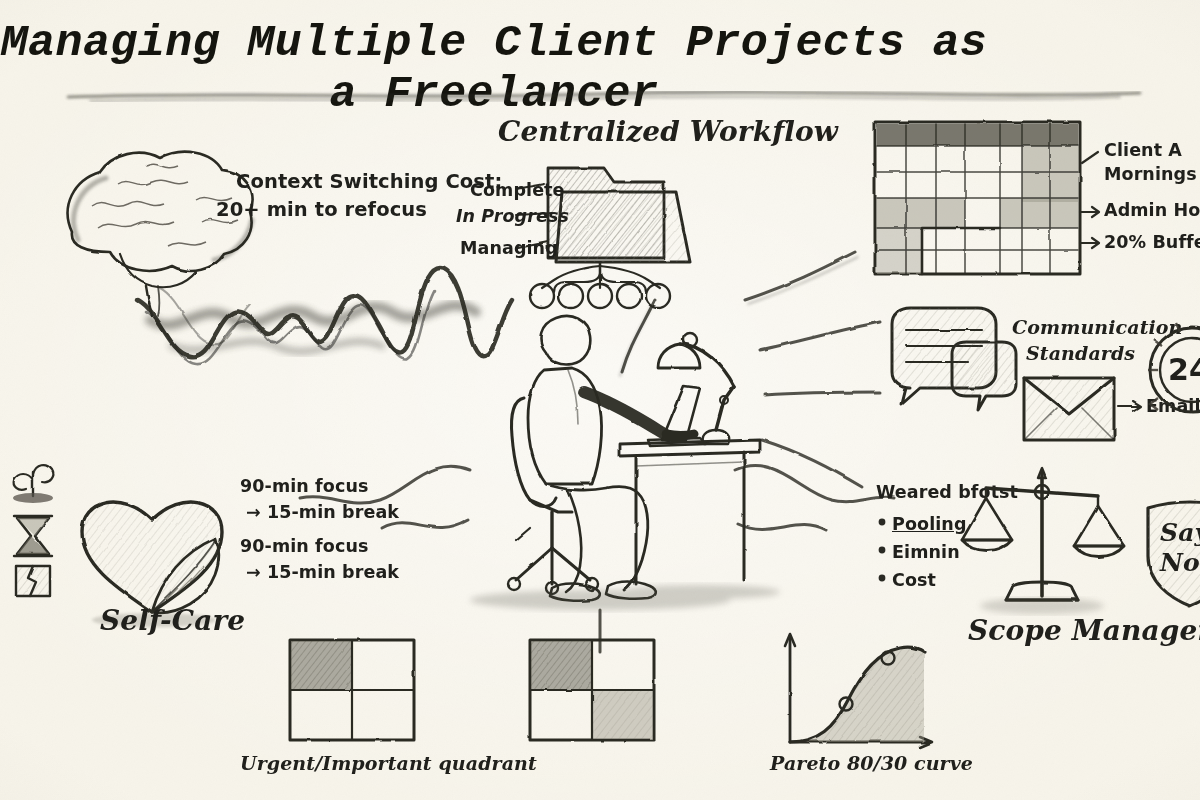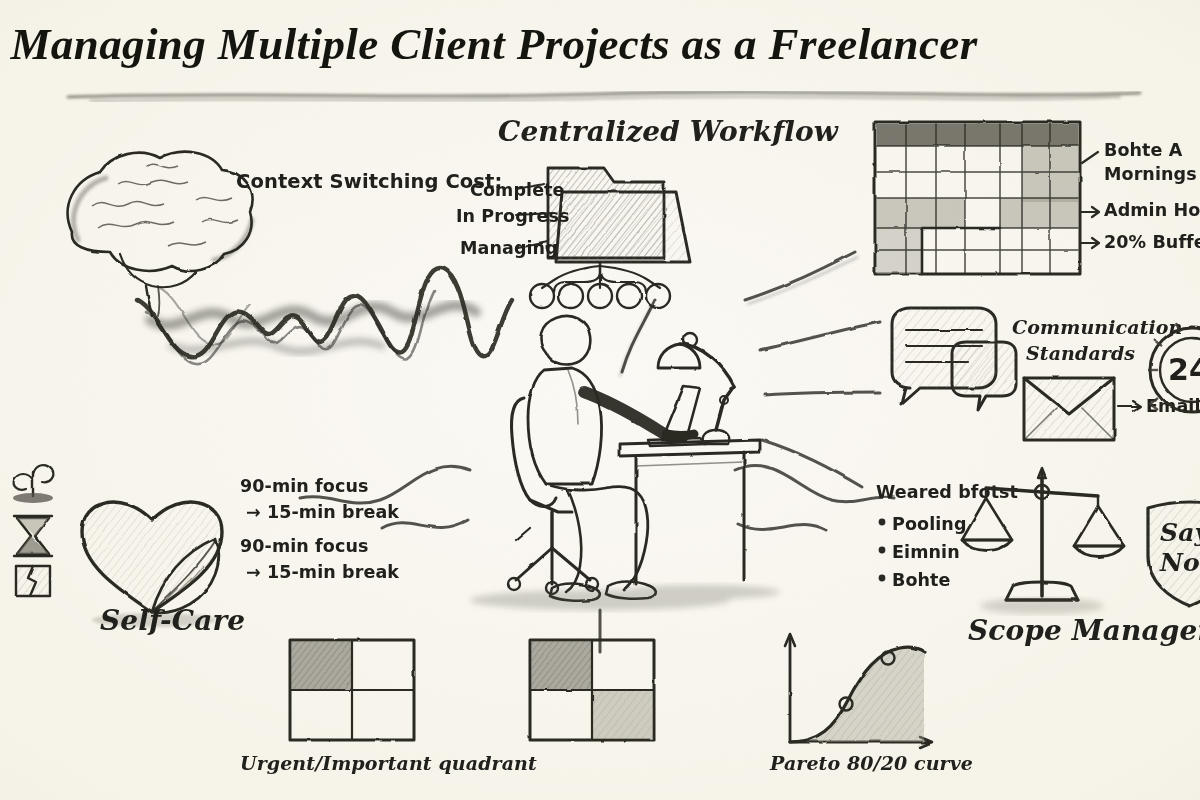--- a/index.html
+++ b/index.html
@@ -11,21 +11,21 @@
   #stage{position:relative;width:1200px;height:800px;overflow:hidden;
     background:
       radial-gradient(ellipse 95% 90% at 50% 48%, rgba(255,255,255,0.55) 0%, rgba(255,255,255,0) 62%),
       radial-gradient(ellipse 120% 110% at 50% 50%, rgba(170,160,135,0.00) 55%, rgba(150,140,115,0.17) 100%),
       #f7f4ea;
   }
   #grain{position:absolute;inset:0;pointer-events:none;opacity:.5;}
   .hand{font-family:"DejaVu Sans", sans-serif;color:#20201c;letter-spacing:.1px;}
   .txt{position:absolute;white-space:pre;line-height:1.18;}
   .title{position:absolute;left:0;top:18px;width:988px;text-align:center;
-    font-family:Liberation Serif, serif;font-style:italic;font-weight:700;
+    font-family:Liberation Mono, monospace;font-style:italic;font-weight:700;
     font-size:45px;color:#15150f;letter-spacing:.4px;}
   .lbl{font-size:19.5px;font-weight:700;}
   .lbl-sm{font-size:17.5px;font-weight:700;}
   .cap{font-family:"DejaVu Serif", serif;font-style:italic;font-weight:700;font-size:28px;}
   .cap-sm{font-family:"DejaVu Serif", serif;font-style:italic;font-weight:700;font-size:19px;}
   svg{position:absolute;left:0;top:0;overflow:visible;}
   .sk{fill:none;stroke:#2a2a24;stroke-linecap:round;stroke-linejoin:round;}
 </style>
 </head>
 <body>
@@ -149,20 +149,21 @@
         C 420 352, 422 310, 434 290" stroke-width="2.6" opacity=".55"></path>
       <path class="sk" d="M160 288 C 182 300, 190 340, 212 344 C 230 348, 236 318, 250 304" stroke-width="2" opacity=".4"></path>
     </g>
     <g filter="url(#smudge2)" opacity=".42">
       <path class="sk" d="M150 320 C 180 338, 200 300, 230 318 C 262 338, 280 296, 312 316
         C 344 336, 360 292, 392 312 C 424 332, 444 290, 476 312" stroke-width="10"></path>
       <path class="sk" d="M172 346 C 210 360, 240 330, 276 346 C 316 364, 342 330, 382 346" stroke-width="7" opacity=".7"></path>
     </g>
   </svg>
   <div class="txt hand lbl" style="left:216px;top:170px;margin-left:20px;">Context Switching Cost:</div>
+  <div class="txt hand lbl" style="left:216px;top:198px;">20+ min to refocus</div>
 
   <div class="txt hand cap" style="left:498px;top:115px;">Centralized Workflow</div>
   <svg width="1200" height="800">
     <g filter="url(#rough)">
       <path class="sk" d="M548 168 L604 168 L614 182 L664 182 L664 258 L548 258 Z" stroke-width="2.8" fill="#6f6c61"></path>
       <path d="M548 168 L604 168 L614 182 L664 182 L664 258 L548 258 Z" fill="url(#hatchDark)" opacity=".5"></path>
       <path class="sk" d="M562 192 L676 192 L690 262 L556 262 Z" stroke-width="3" fill="#eeebdf"></path>
       <path d="M562 192 L676 192 L690 262 L556 262 Z" fill="url(#hatchLite)"></path>
     </g>
     <g class="sk" stroke-width="2.2" filter="url(#rough)">
@@ -179,21 +180,21 @@
       <circle class="sk" cx="629" cy="296" r="12" stroke-width="2.4" fill="url(#gsphereD)"></circle>
       <circle class="sk" cx="658" cy="296" r="12" stroke-width="2.4" fill="url(#gsphereD)"></circle>
     </g>
     <g class="sk" stroke-width="2" filter="url(#rough)">
       <path d="M516 189 L544 184"></path>
       <path d="M516 215 L552 213"></path>
       <path d="M518 248 L548 242"></path>
     </g>
   </svg>
   <div class="txt hand lbl-sm" style="left:470px;top:180px;">Complete</div>
-  <div class="txt hand lbl-sm" style="left:456px;top:206px;">In Progress</div>
+  <div class="txt hand lbl-sm" style="left:456px;top:206px;font-style:italic;">In Progress</div>
   <div class="txt hand lbl-sm" style="left:460px;top:238px;">Managing</div>
 
   <svg width="1200" height="800">
     <g filter="url(#rough)">
       <rect class="sk" x="875" y="122" width="205" height="152" stroke-width="3" fill="#f4f1e6"></rect>
       <rect x="877" y="124" width="201" height="22" fill="#5e5b51" opacity=".82"></rect>
       <rect x="1022" y="146" width="56" height="56" fill="#9a9789" opacity=".5"></rect>
       <rect x="877" y="198" width="88" height="30" fill="#9a9789" opacity=".5"></rect>
       <rect x="1000" y="198" width="78" height="30" fill="#9a9789" opacity=".5"></rect>
       <rect x="877" y="228" width="45" height="46" fill="#a9a698" opacity=".45"></rect>
@@ -213,21 +214,21 @@
       <path class="sk" d="M922 274 L922 228 L1000 228" stroke-width="2.6"></path>
     </g>
     <g class="sk" stroke-width="2.2" filter="url(#rough)">
       <path d="M1082 163 L1098 152"></path>
       <path d="M1080 212 L1098 212"></path>
         <path d="M1092 207 L1099 212 L1092 217"></path>
       <path d="M1080 243 L1098 243"></path>
         <path d="M1092 238 L1099 243 L1092 248"></path>
     </g>
   </svg>
-  <div class="txt hand lbl-sm" style="left:1104px;top:140px;">Bohte A</div>
+  <div class="txt hand lbl-sm" style="left:1104px;top:140px;">Client A</div>
   <div class="txt hand lbl-sm" style="left:1104px;top:164px;">Mornings</div>
   <div class="txt hand lbl-sm" style="left:1104px;top:200px;">Admin Hours</div>
   <div class="txt hand lbl-sm" style="left:1104px;top:232px;">20% Buffer</div>
 
   <svg width="1200" height="800">
     <g filter="url(#rough)">
       <path class="sk" d="M892 324 C 892 314, 900 308, 910 308 L 978 308 C 988 308, 996 314, 996 324
                           L 996 372 C 996 382, 988 388, 978 388 L 920 388 L 902 404 L 906 388 L 910 388
                           C 900 388, 892 382, 892 372 Z" stroke-width="3" fill="#f1eee3"></path>
       <path d="M892 324 C 892 314, 900 308, 910 308 L 978 308 C 988 308, 996 314, 996 324 L 996 372 C 996 382, 988 388, 978 388 L 910 388 C 900 388, 892 382, 892 372 Z" fill="url(#hatchLite)"></path>
@@ -368,23 +369,23 @@
       <circle class="sk" cx="724" cy="400" r="4" stroke-width="2" fill="#4a4740"></circle>
       <circle class="sk" cx="690" cy="340" r="7" stroke-width="2.4" fill="none"></circle>
     </g>
     <g filter="url(#smudge2)" opacity=".25">
       <ellipse cx="600" cy="600" rx="130" ry="10" fill="#55524a"></ellipse>
       <ellipse cx="700" cy="592" rx="80" ry="7" fill="#55524a"></ellipse>
     </g>
   </svg>
 
   <div class="txt hand lbl-sm" style="left:876px;top:482px;">Weared bfotst</div>
-  <div class="txt hand lbl-sm" style="left:892px;top:514px;">Pooling</div>
+  <div class="txt hand lbl-sm" style="left:892px;top:514px;text-decoration:underline;">Pooling</div>
   <div class="txt hand lbl-sm" style="left:892px;top:542px;">Eimnin</div>
-  <div class="txt hand lbl-sm" style="left:892px;top:570px;">Bohte</div>
+  <div class="txt hand lbl-sm" style="left:892px;top:570px;">Cost</div>
   <svg width="1200" height="800">
     <g fill="#2a2a24">
       <circle cx="882" cy="522" r="3.4"></circle>
         <circle cx="882" cy="550" r="3.4"></circle>
         <circle cx="882" cy="578" r="3.4"></circle>
     </g>
   </svg>
 
   <svg width="1200" height="800">
     <g filter="url(#rough)">
@@ -448,15 +449,15 @@
       <path class="sk" d="M790 742 L928 742" stroke-width="2.8"></path>
       <path class="sk" d="M920 737 L932 742 L920 747" stroke-width="2.6" fill="#2a2a24"></path>
       <path d="M790 742 C 818 742, 834 728, 848 700 C 862 672, 878 652, 900 648 C 910 646, 918 648, 924 652
                L 924 742 Z" fill="#a5a294" opacity=".4"></path>
       <path d="M790 742 C 818 742, 834 728, 848 700 C 862 672, 878 652, 900 648 C 910 646, 918 648, 924 652 L 924 742 Z" fill="url(#hatch)" opacity=".55"></path>
       <path class="sk" d="M790 742 C 818 742, 834 728, 848 700 C 862 672, 878 652, 900 648 C 910 646, 918 648, 924 652" stroke-width="3.2"></path>
       <circle class="sk" cx="846" cy="704" r="6.5" stroke-width="2.4" fill="#f1eee3"></circle>
       <circle class="sk" cx="888" cy="658" r="6.5" stroke-width="2.4" fill="#f1eee3"></circle>
     </g>
   </svg>
-  <div class="txt hand cap-sm" style="left:770px;top:752px;">Pareto 80/20 curve</div>
+  <div class="txt hand cap-sm" style="left:770px;top:752px;">Pareto 80/30 curve</div>
 
 </div>
 
 </body></html>

